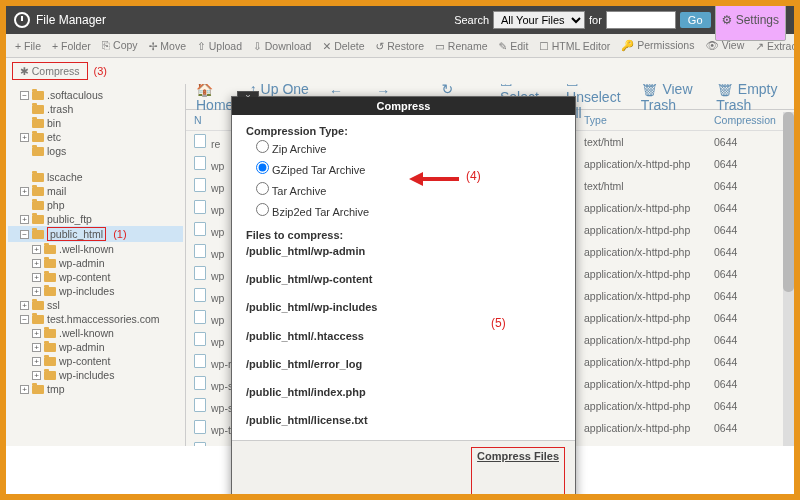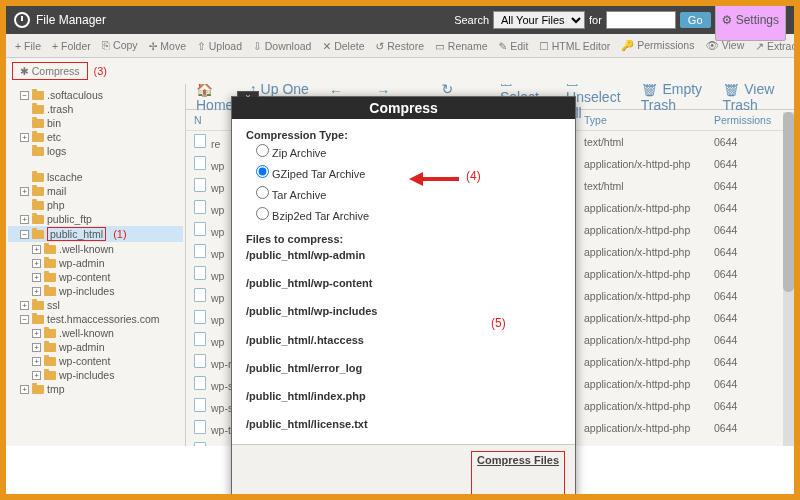--- a/index.html
+++ b/index.html
@@ -41,21 +41,21 @@
   .rows{font-size:10.5px;color:#666}
   .row{display:flex;padding:3px 8px;align-items:center}
   .row .ficon{display:inline-block;width:12px;height:14px;background:#fff;border:1px solid #9bc;border-radius:1px;margin-right:5px}
   .row .c1{width:190px}
   .row .c2{width:70px}
   .row .c3{width:130px}
   .row .c4{width:130px}
   .row .c5{width:60px}
   .sel{position:absolute;left:235px;top:280px;color:#d22;font-size:12px}
   .modal{position:absolute;left:225px;top:90px;width:345px;background:#fff;border:1px solid #666;box-shadow:0 2px 10px rgba(0,0,0,0.4);z-index:10;font-size:11px}
-  .modal .mh{background:#2b2b2b;color:#fff;text-align:center;padding:3px 0;font-size:14px;font-weight:bold;position:relative}
+  .modal .mh{background:#2b2b2b;color:#fff;text-align:center;padding:3px 0;font-size:11px;font-weight:bold;position:relative}
   .modal .mx{position:absolute;left:5px;top:-6px;background:#333;border:1px solid #555;width:22px;height:12px;color:#ccc;font-size:9px;text-align:center;line-height:10px}
   .modal .mb{padding:10px 14px;color:#333}
   .modal .mb b{font-size:11px}
   .modal label{display:block;padding:3px 0;margin-left:10px}
   .modal .fl{margin-top:8px;font-size:10px;line-height:1.25}
   .modal .fl b{display:block;margin-bottom:2px}
   .modal .mf{border-top:1px solid #ccc;padding:6px 10px;text-align:right;background:#f2f1ed;position:relative}
   .modal .mf .btns{display:inline-block;border:1.5px solid #d22;padding:2px 5px}
   .modal .mf .bc{font-size:11px;color:#444;text-decoration:underline;cursor:pointer}
   .modal .mf .bc.main{font-weight:bold}
@@ -217,29 +217,29 @@
       <div class="content">
         <div class="ctb" id="ctb">
             <span class="b">🏠 Home</span>
             <span class="b">↑ Up One Level</span>
             <span class="b">← Back</span>
             <span class="b">→ Forward</span>
             <span class="b">↻ Reload</span>
             <span class="b">☑ Select All</span>
             <span class="sp"></span>
             <span class="b">☐ Unselect All</span>
+            <span class="b">🗑 View Trash</span>
             <span class="b">🗑 Empty Trash</span>
-            <span class="b">🗑 View Trash</span>
           </div>
         <div class="thdr">
           <div class="c1">N</div>
             <div class="c2"></div>
           <div class="c3"></div>
             <div class="c4">Type</div>
-          <div class="c5">Permissions</div>
+          <div class="c5">Compression</div>
         </div>
         <div class="rows" id="rows">
             <div class="row">
               <div class="c1"><span class="ficon"></span>re</div>
               <div class="c2"></div>
               <div class="c3">1:57 PM</div>
               <div class="c4">text/html</div>
               <div class="c5">0644</div>
             </div>
             <div class="row">

